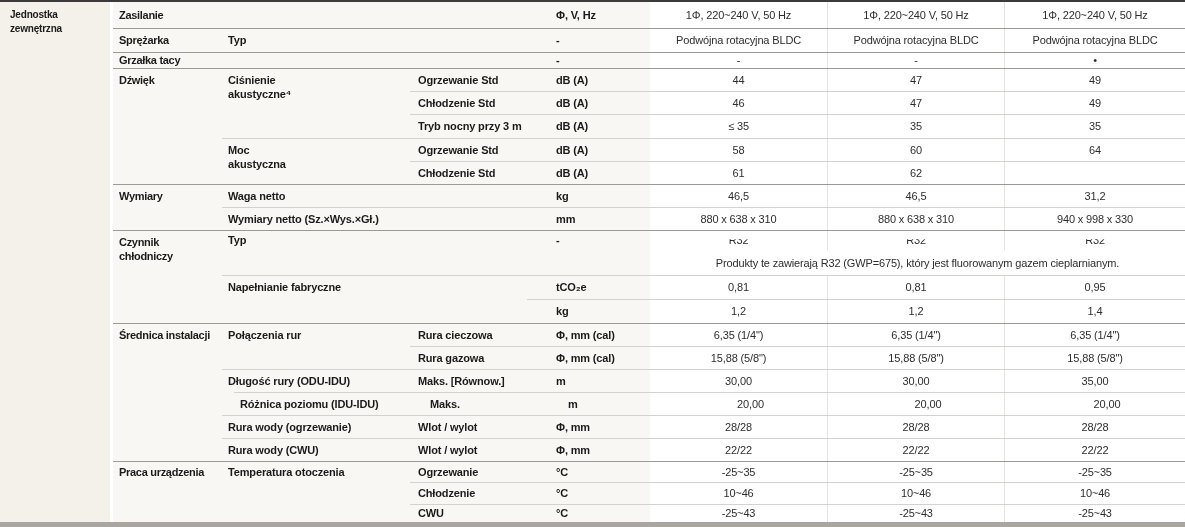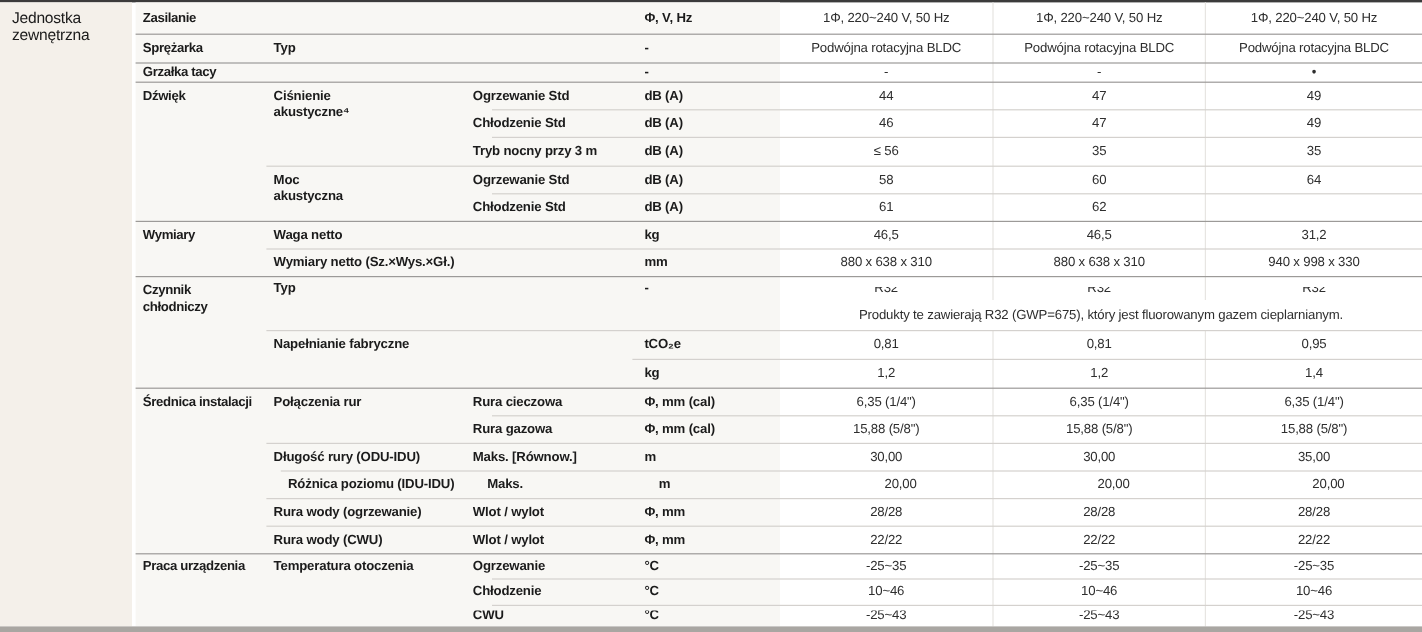--- a/index.html
+++ b/index.html
@@ -6,38 +6,38 @@
     --top-border:#3b3b3b; --bottom-border:#a9a6a2;
     --line-strong:#9c9a98; --line-light:#d4d1ce; --col-divider:#e7e5e2;
     --left-bg:#f4f0ea; --label-bg:#f8f7f4; --text:#1b1b1b; --value-text:#2e2e2e;
   }
   html,body{margin:0;padding:0;background:#fff;}
   body{font-family:"Liberation Sans", sans-serif;}
   .sheet{position:relative;width:1185px;height:527px;background:#fff;overflow:hidden;}
   .top-border{position:absolute;left:0;top:0;width:1185px;height:2px;background:var(--top-border);}
   .bottom-border{position:absolute;left:0;top:522px;width:1185px;height:5px;background:var(--bottom-border);}
   .left-panel{position:absolute;left:0;top:2px;width:110px;height:520px;background:var(--left-bg);}
-  .outer-label{display:block;padding:6px 4px 0 10px;font-size:13px;font-weight:normal;color:var(--text);
+  .outer-label{display:block;padding:6px 4px 0 10px;font-size:10px;font-weight:bold;color:var(--text);
     line-height:14px;white-space:pre;letter-spacing:-0.2px;}
   .label-bg{position:absolute;left:113px;top:2px;width:537px;height:520px;background:var(--label-bg);}
   .vline{position:absolute;top:2px;width:1px;height:520px;background:var(--col-divider);}
   .vline-1{left:827px;} .vline-2{left:1004px;}
   .rows{position:absolute;left:0;top:2px;width:1185px;}
   .row{position:relative;width:1185px;}
   .sep{position:absolute;top:0;right:0;height:1px;}
   .sep.strong{background:var(--line-strong);}
   .sep.light{background:var(--line-light);}
   .cell{position:absolute;top:0;bottom:0;display:flex;align-items:center;overflow:visible;
     font-size:11px;color:var(--text);letter-spacing:-0.15px;}
   .cell span{white-space:pre;line-height:14px;}
   .lbl{font-weight:bold;}
   .c-section{left:113px;width:109px;padding-left:6px;letter-spacing:-0.3px;}
   .c-sub{left:222px;width:188px;padding-left:6px;}
-  .c-subsub{left:386px;width:117px;padding-left:8px;}
-  .c-unit{left:527px;width:123px;padding-left:10px;}
+  .c-subsub{left:410px;width:117px;padding-left:8px;}
+  .c-unit{left:546px;width:123px;padding-left:10px;}
   .c-val{justify-content:center;text-align:center;color:var(--value-text);font-weight:normal;}
   .c-v1{left:650px;width:177px;} .c-v2{left:828px;width:176px;} .c-v3{left:1005px;width:180px;}
   .c-note{left:650px;width:535px;justify-content:center;text-align:center;color:var(--value-text);
     background:#fff;font-weight:normal;}
   .cell.top{align-items:flex-start;padding-top:5px;}
   .clip-heavy{clip-path:inset(44% 0 0 0);}
   .clip-slight{clip-path:inset(20% 0 0 0);}
 </style>
 </head>
 <body>
@@ -153,21 +153,21 @@
       </div>
       <div class="row" style="height: 24px;">
         <div class="sep light" style="left: 410px;"></div>
         <div class="cell c-subsub">
           <span class="lbl">Tryb nocny przy 3 m</span>
         </div>
         <div class="cell c-unit">
           <span class="lbl">dB (A)</span>
         </div>
         <div class="cell c-val c-v1">
-          <span>≤ 56</span>
+          <span>≤ 35</span>
         </div>
         <div class="cell c-val c-v2">
           <span>35</span>
         </div>
         <div class="cell c-val c-v3">
           <span>35</span>
         </div>
       </div>
       <div class="row" style="height: 23px;">
         <div class="sep light" style="left: 222px;"></div>

